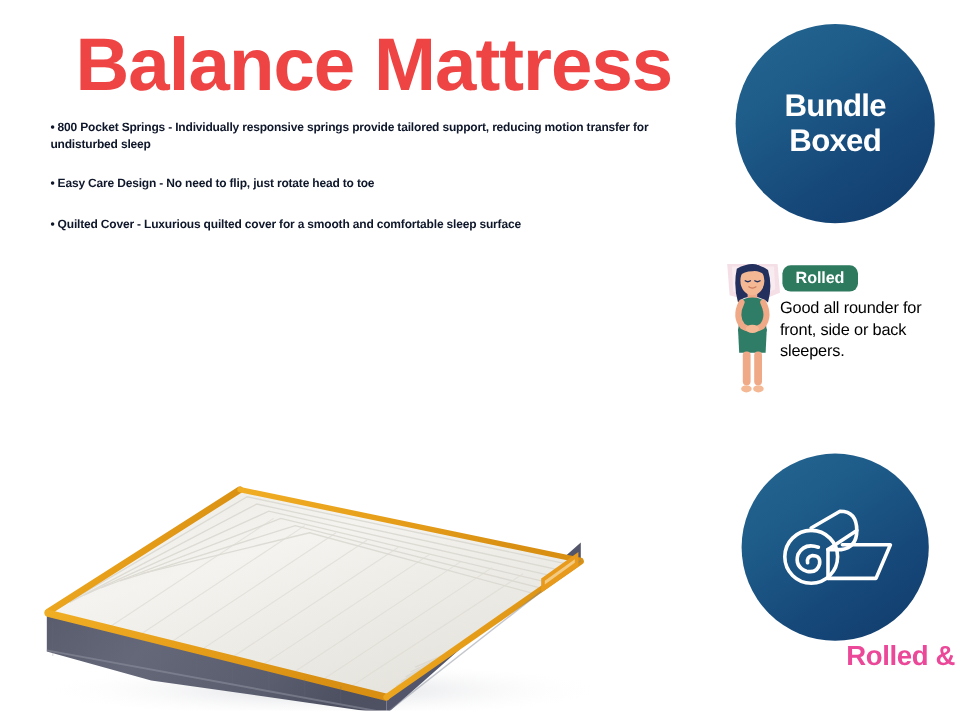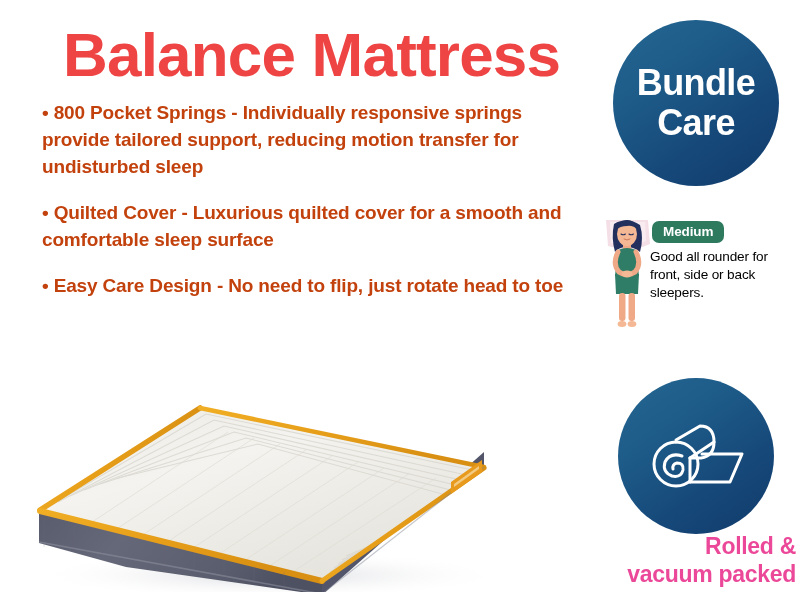--- a/index.html
+++ b/index.html
@@ -30,22 +30,22 @@
     margin-left: 25px;
   }
 
   #feature-list {
     position: absolute;
     left: 42px;
     top: 100px;
     width: 540px;
   }
   .feature-item {
-    color: #c2410c;
-    font-size: 19px;
+    color: #0f172a;
+    font-size: 10px;
     font-weight: bold;
     line-height: 1.42;
     margin-bottom: 19px;
     letter-spacing: -0.15px;
   }
   .feature-item:last-child { margin-bottom: 0; }
 
   
   #mattress-photo {
     position: absolute;
@@ -66,21 +66,21 @@
     border-radius: 50%;
     background: radial-gradient(circle at 62% 28%, #2a6e99 0%, #1d5c8c 28%, #174f7e 50%, #123f६b 70%, #10386a 100%);
     background: linear-gradient(145deg, #256791 0%, #1d5a88 35%, #16497a 65%, #103a6b 100%);
     display: flex;
     align-items: center;
     justify-content: center;
     flex-direction: column;
   }
   .bundle-line {
     color: #ffffff;
-    font-size: 36px;
+    font-size: 26px;
     font-weight: bold;
     line-height: 1.12;
     text-align: left;
     letter-spacing: -0.6px;
   }
 
   
   #firmness-block {
     position: absolute;
     left: 600px;
@@ -149,22 +149,22 @@
     letter-spacing: -0.3px;
   }
 </style>
 </head>
 <body>
 
 <div id="product-title">Balance Mattress</div>
 
 <div id="feature-list">
   <div class="feature-item">• 800 Pocket Springs - Individually responsive springs provide tailored support, reducing motion transfer for undisturbed sleep</div>
+  <div class="feature-item">• Easy Care Design - No need to flip, just rotate head to toe</div>
   <div class="feature-item">• Quilted Cover - Luxurious quilted cover for a smooth and comfortable sleep surface</div>
-  <div class="feature-item">• Easy Care Design - No need to flip, just rotate head to toe</div>
 </div>
 
 <div id="mattress-photo">
   <svg viewBox="0 0 510 224" xmlns="http://www.w3.org/2000/svg">
     <defs>
       <linearGradient id="topFace" x1="0" y1="0" x2="0.75" y2="1">
         <stop offset="0%" stop-color="#eceae4"></stop>
         <stop offset="38%" stop-color="#f4f3ef"></stop>
         <stop offset="100%" stop-color="#e4e2db"></stop>
       </linearGradient>
@@ -249,21 +249,21 @@
 
     <g>
       <path d="M 437,114 L 468,92 L 468,104 L 437,126 Z" fill="#e89a1c"></path>
       <path d="M 440,116 L 465,98 L 465,101 L 440,119 Z" fill="#f6d9a4" opacity="0.75"></path>
     </g>
   </svg>
 </div>
 
 <div id="bundle-deal-badge">
   <div class="bundle-line">Bundle</div>
-  <div class="bundle-line">Care</div>
+  <div class="bundle-line">Boxed</div>
 </div>
 
 <div id="firmness-block">
 
   <div id="sleeper-illustration">
     <svg viewBox="0 0 54 118" xmlns="http://www.w3.org/2000/svg">
 
       <path d="M 6,6 L 48,6 L 50,30 L 30,38 L 8,32 Z" fill="#f4dfe6"></path>
       <path d="M 10,8 L 45,8 L 46,27 L 28,34 L 11,29 Z" fill="#f9ecf0"></path>
 
@@ -290,21 +290,21 @@
       <ellipse cx="27" cy="60" rx="5.5" ry="3.4" fill="#f5b894"></ellipse>
 
       <rect x="19" y="79" width="6.5" height="28" rx="3" fill="#efa987"></rect>
       <rect x="28.5" y="79" width="6.5" height="28" rx="3" fill="#efa987"></rect>
 
       <ellipse cx="22" cy="110" rx="4.4" ry="3" fill="#f5b894"></ellipse>
       <ellipse cx="32" cy="110" rx="4.4" ry="3" fill="#f5b894"></ellipse>
     </svg>
   </div>
 
-  <div id="firmness-badge">Medium</div>
+  <div id="firmness-badge">Rolled</div>
 
   <div id="firmness-desc">Good all rounder for front, side or back sleepers.</div>
 </div>
 
 <div id="rolled-badge">
   <div id="rolled-icon">
     <svg viewBox="0 0 104 104" xmlns="http://www.w3.org/2000/svg">
       <g fill="none" stroke="#ffffff" stroke-width="3" stroke-linecap="round" stroke-linejoin="round">
 
         <path d="M 46,78 L 86,78 L 98,50 L 58,50"></path>
@@ -318,14 +318,13 @@
         <path d="M 46,54 L 46,78"></path>
 
         <path d="M 38,52 Q 26,48 21,58 Q 18,68 28,72 Q 37,74 39,66 Q 40,59 33,59 Q 28,60 29,65"></path>
       </g>
     </svg>
   </div>
 </div>
 
 <div id="rolled-caption">
   <div>Rolled &amp;</div>
-  <div>vacuum packed</div>
 </div>
 
 </body></html>

